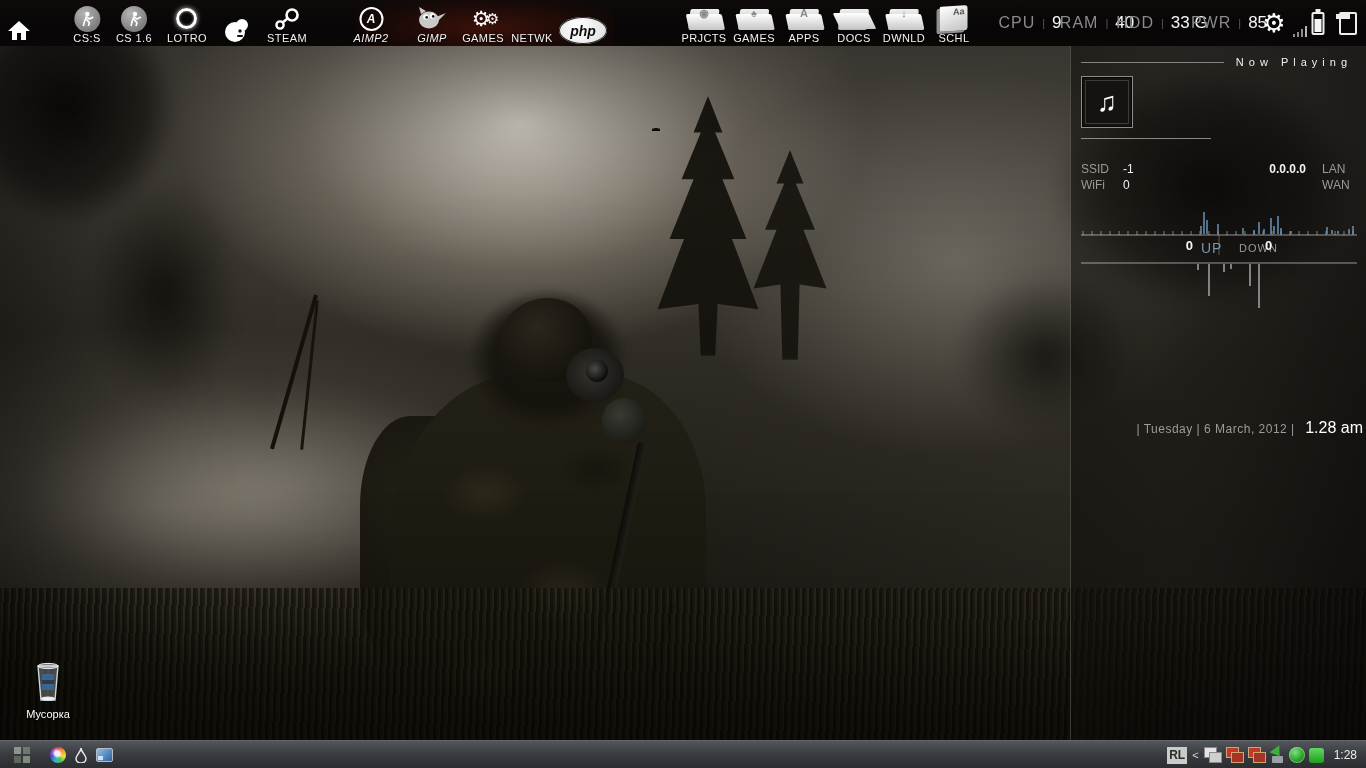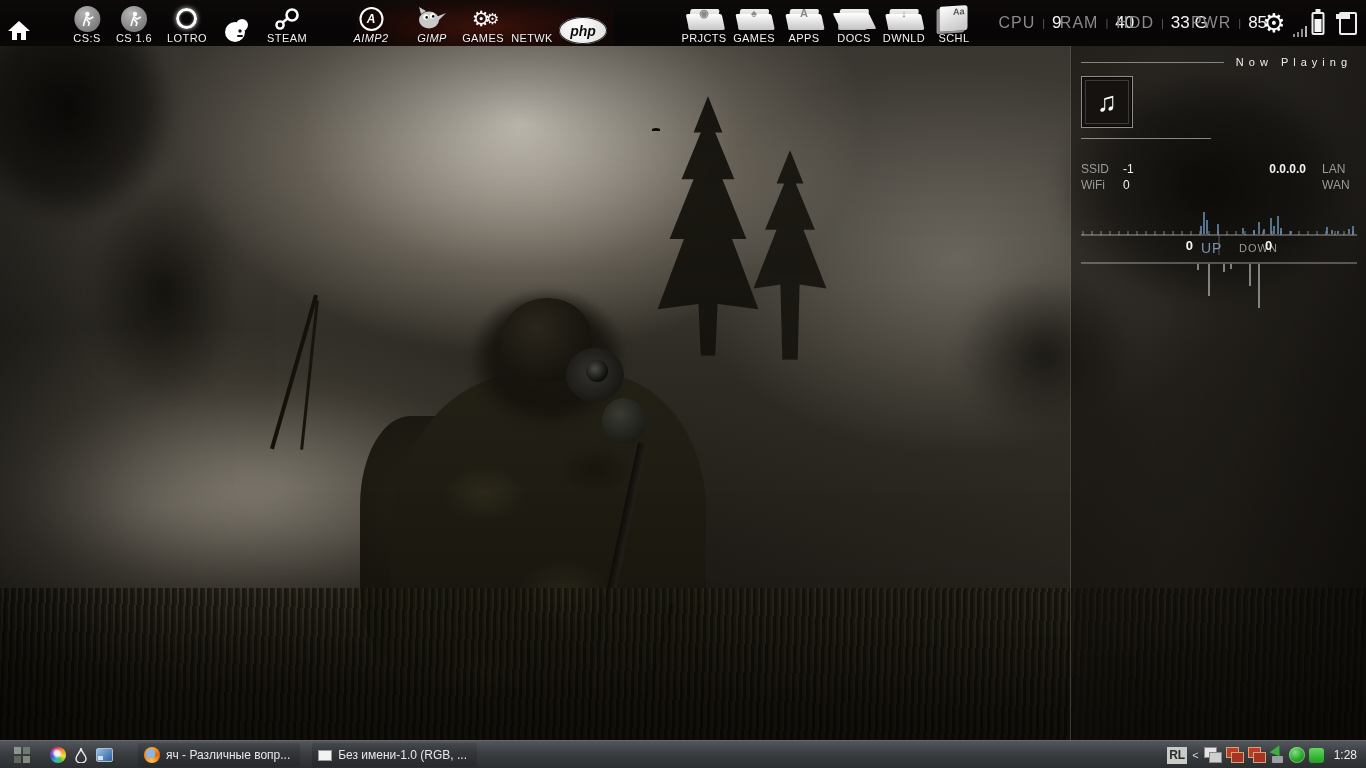--- a/index.html
+++ b/index.html
@@ -520,49 +520,53 @@
           <line x1="150" y1="57" x2="150" y2="62" stroke="rgba(230,233,235,0.85)" stroke-width="1.2"></line>
           <line x1="169" y1="57" x2="169" y2="79" stroke="rgba(230,233,235,0.85)" stroke-width="1.2"></line>
           <line x1="178" y1="57" x2="178" y2="101" stroke="rgba(230,233,235,0.85)" stroke-width="1.2"></line>
         </svg>
       <div class="glabels">
         <span class="up-value">0</span>
         <span class="up-label">UP</span>
         <span class="down-label">DOWN</span>
         <span class="down-value">0</span>
       </div>
+      <div class="dateline">
+        <span class="dtext">| Tuesday | 6 March, 2012 |</span>
+        <span class="dtime">1.28 am</span>
+      </div>
     </div>
   </div>
 
+  <div class="recycle">
+    <svg width="36" height="42" viewBox="0 0 36 42">
+      <path d="M8 6 L28 6 L25 40 L11 40 Z" fill="rgba(205,215,225,0.30)" stroke="#cfd6dc" stroke-width="1.4"></path>
+      <rect x="12" y="14" width="12" height="16" fill="#3a6ea5" opacity="0.75"></rect>
+      <rect x="12" y="20" width="12" height="4" fill="#222" opacity="0.6"></rect>
+      <ellipse cx="18" cy="6" rx="10" ry="2.6" fill="rgba(230,235,240,0.5)" stroke="#e8eef2" stroke-width="1"></ellipse>
+      <ellipse cx="18" cy="38.6" rx="7" ry="2.2" fill="#e8eef2"></ellipse>
+    </svg>
+    <div class="rlabel">Мусорка</div>
+  </div>
 
   <div class="taskbar">
     <div class="startbtn">
         <i></i>
         <i></i>
         <i></i>
         <i></i>
       </div>
     <div class="quick">
       <div class="sphere"></div>
       <div class="drop">
         <svg width="12" height="16" viewBox="0 0 12 16">
             <path d="M6 1 C6 5 11 8 11 11.5 A5 4.5 0 0 1 1 11.5 C1 8 6 5 6 1 Z" fill="none" stroke="#e8e8e8" stroke-width="1.5"></path>
           </svg>
       </div>
       <div class="minimon"></div>
-    </div>
-    <div class="tasks">
-      <div class="taskbtn">
-        <div class="ffx"></div>
-        <span class="ttext">яч - Различные вопр...</span>
-      </div>
-      <div class="taskbtn">
-        <div class="docic"></div>
-        <span class="ttext">Без имени-1.0 (RGB, ...</span>
-      </div>
     </div>
     <div class="tray">
       <div class="langbox">RL</div>
       <span class="chev">&lt;</span>
       <div class="mon2"></div>
       <div class="mon2 red"></div>
       <div class="mon2 red"></div>
       <div class="usbgreen"></div>
       <div class="aimptray"></div>
       <div class="greensq"></div>

